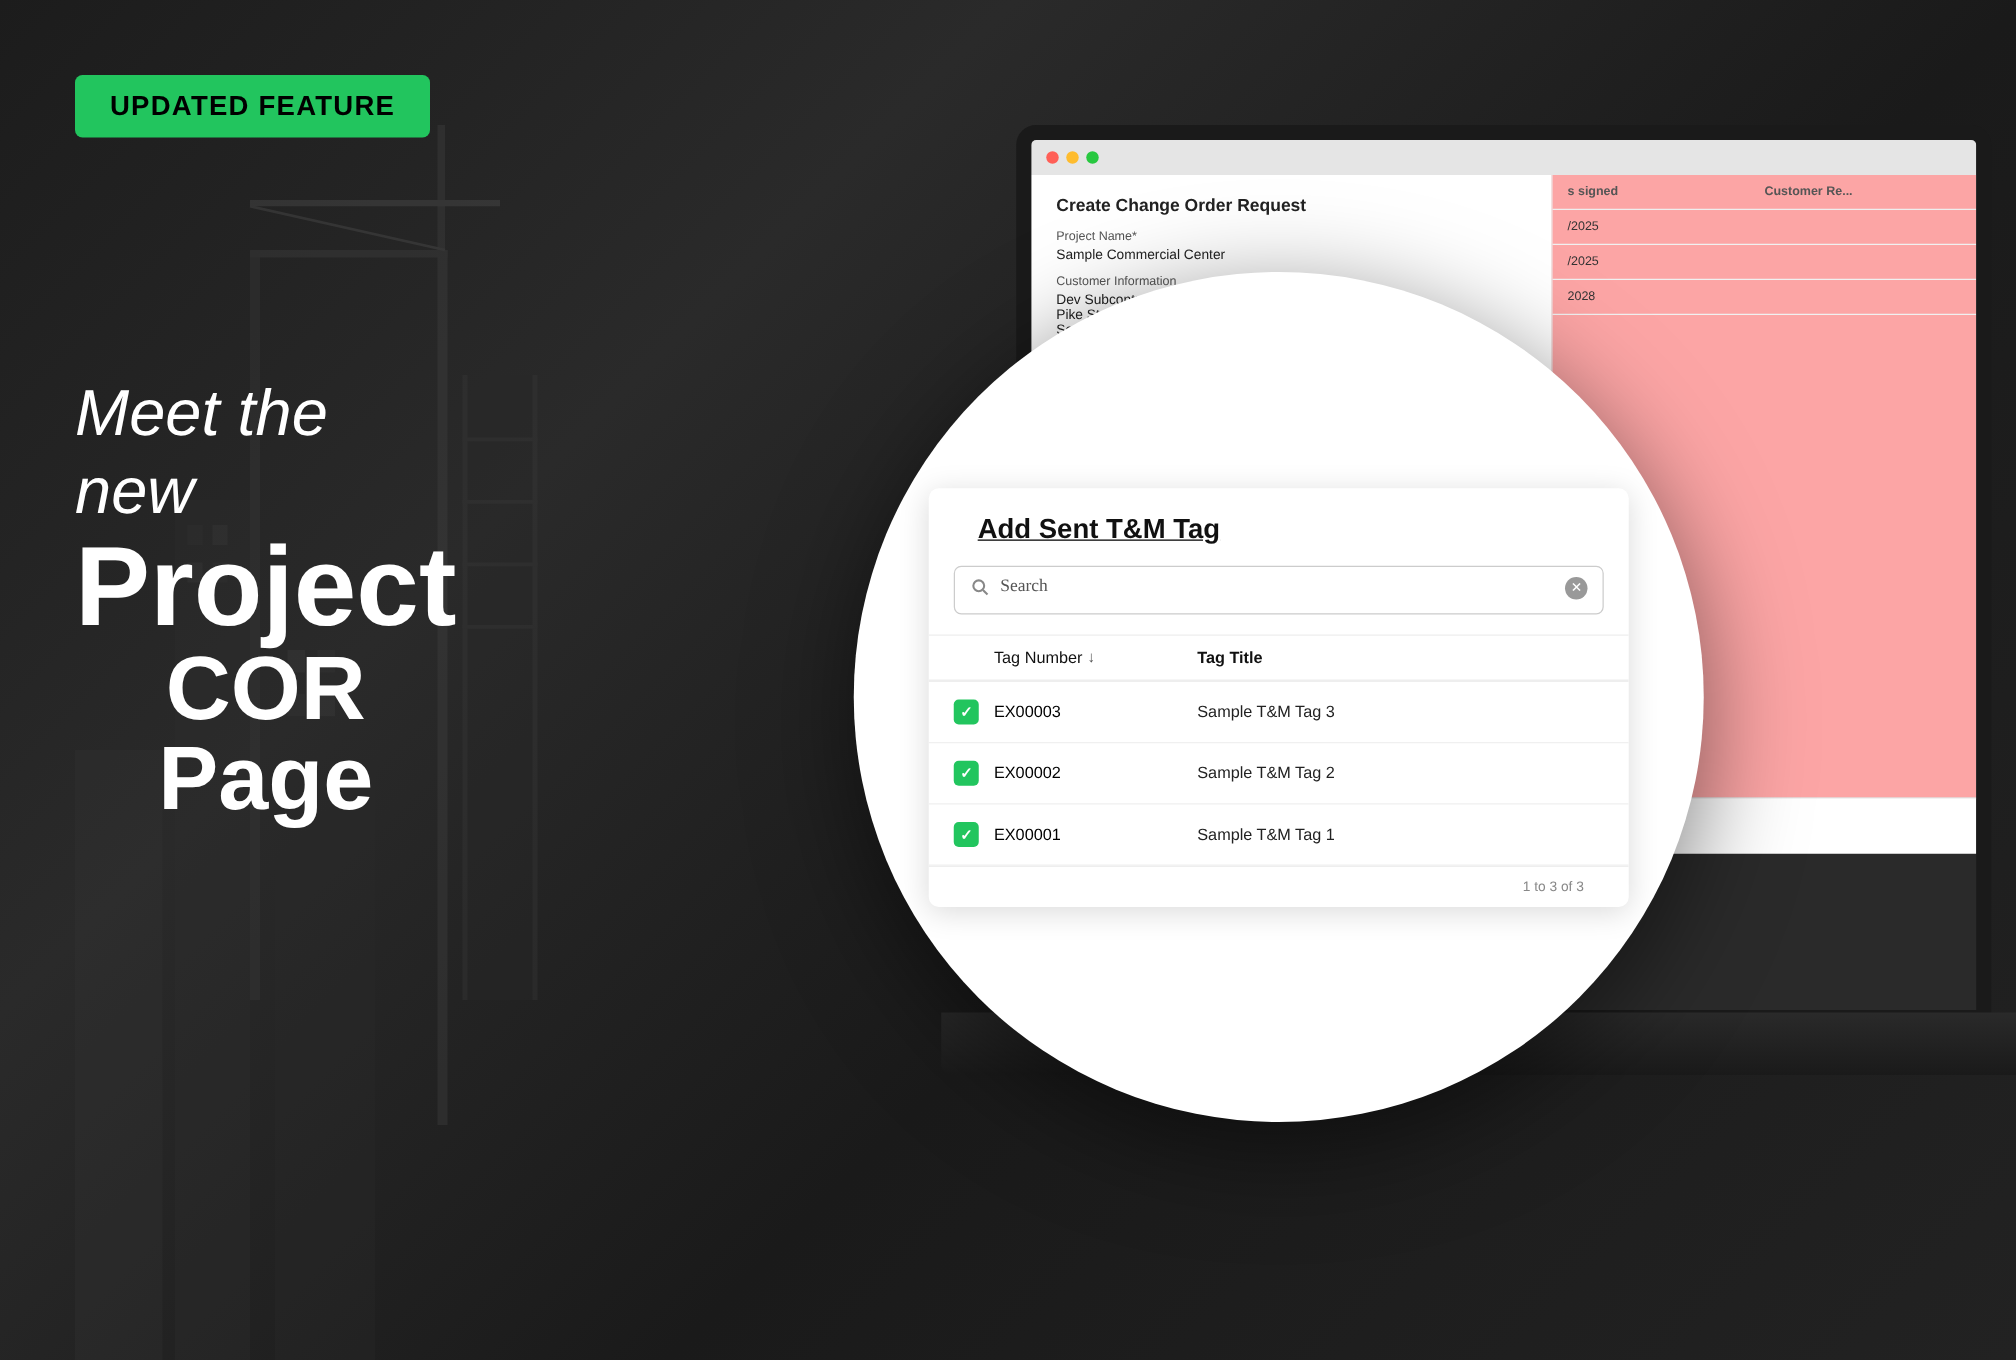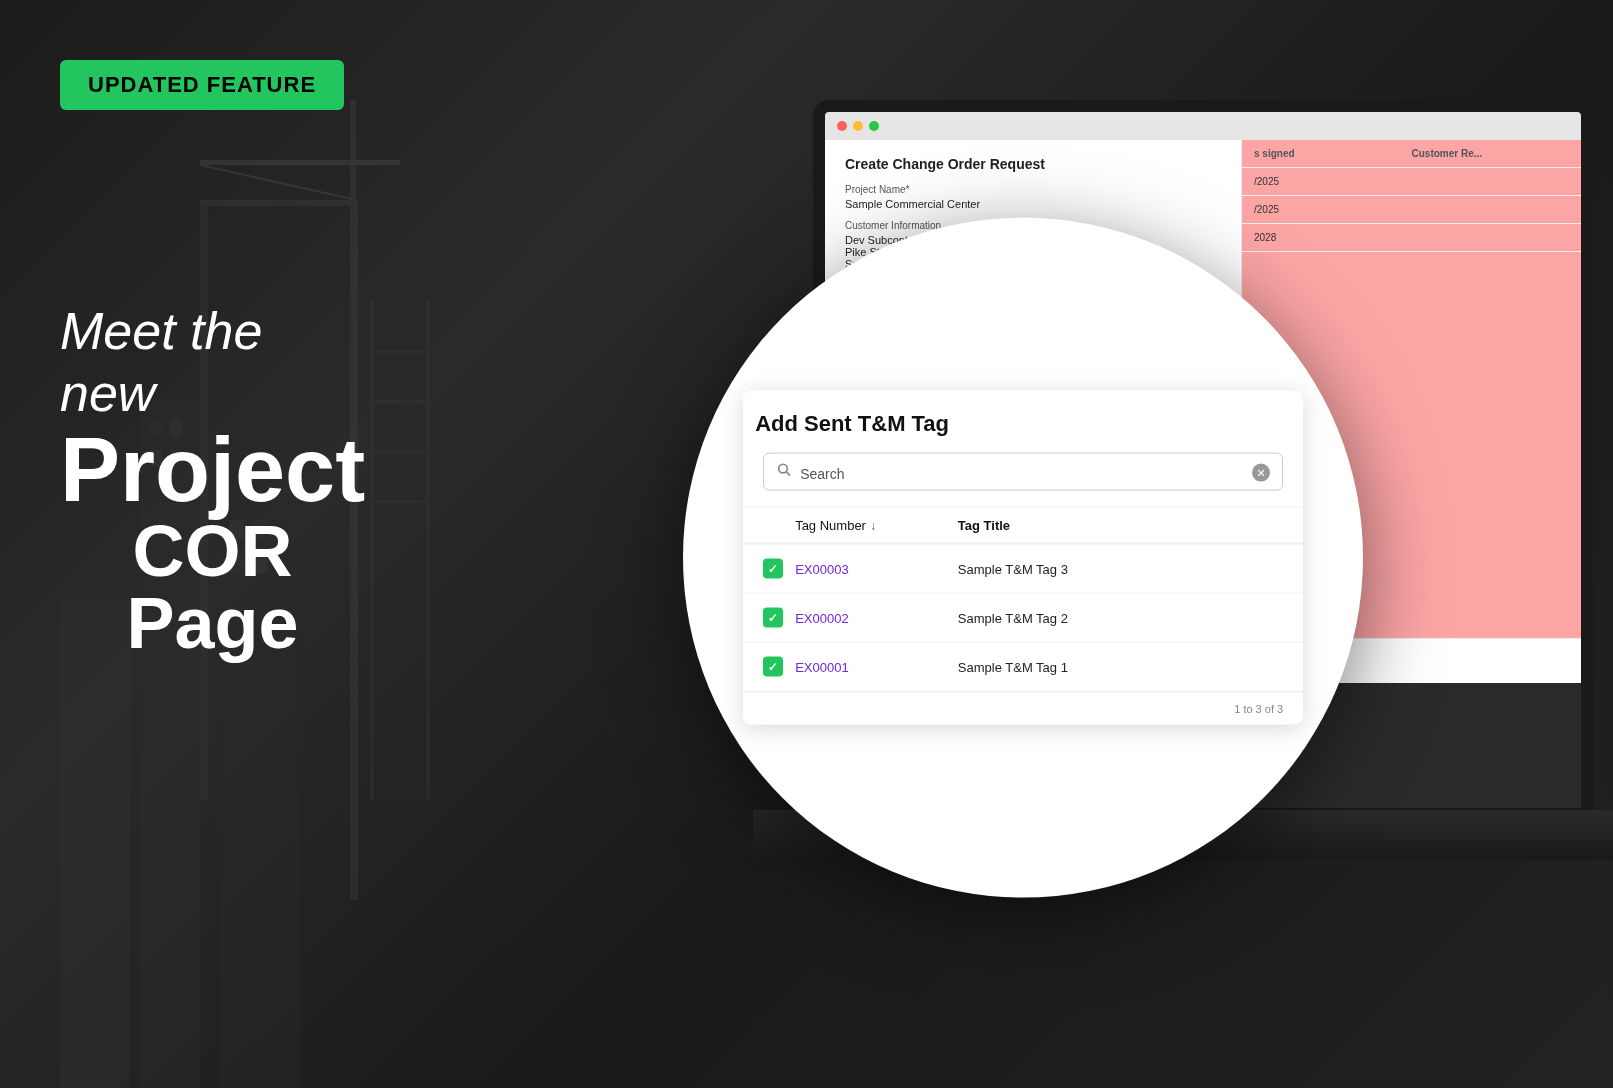--- a/index.html
+++ b/index.html
@@ -257,40 +257,42 @@
     
     .modal-card {
       width: 560px;
       background: #fff;
       border-radius: 8px;
       box-shadow: 0 4px 24px rgba(0,0,0,0.15);
       overflow: hidden;
     }
 
     .modal-header {
-      padding: 20px 12px 16px;
+      padding: 20px 39px 16px;
+      text-decoration: underline;
     }
 
     .modal-title {
       font-size: 22px;
       font-weight: 700;
       color: #111;
     }
 
     .modal-search-row {
       padding: 0 20px 16px;
     }
 
     .modal-search-box {
       display: flex;
-      align-items: flex-end;
+      align-items: flex-start;
       border: 1.5px solid #ccc;
       border-radius: 6px;
       padding: 8px 12px;
       gap: 8px;
+      font-family: Liberation Serif, serif;
     }
 
     .search-icon-svg {
       width: 16px;
       height: 16px;
       color: #888;
       flex-shrink: 0;
     }
 
     .search-input-display {
@@ -370,31 +372,31 @@
 
     .checkmark {
       color: #fff;
       font-size: 12px;
       font-weight: 700;
     }
 
     .row-number {
       flex: 1;
       font-size: 13px;
-      color: #6d28d9;
+      color: #000000;
     }
 
     .row-title {
       flex: 2;
       font-size: 13px;
       color: #222;
     }
 
     .modal-footer {
-      padding: 10px 20px;
+      padding: 10px 36px;
       text-align: right;
       font-size: 11px;
       color: #888;
       border-top: 1px solid #eee;
     }
 
     
     .screen-bottom {
       background: #fff;
       padding: 10px 20px;

